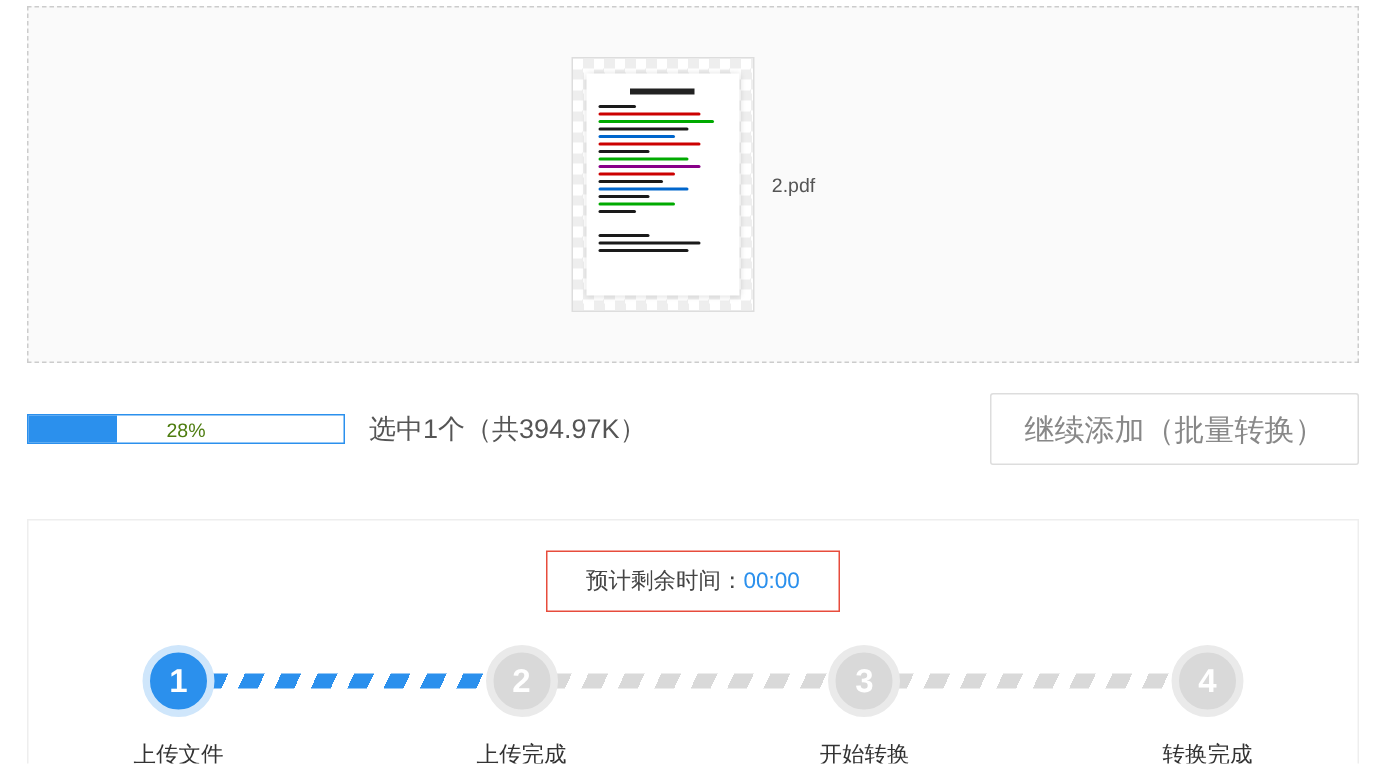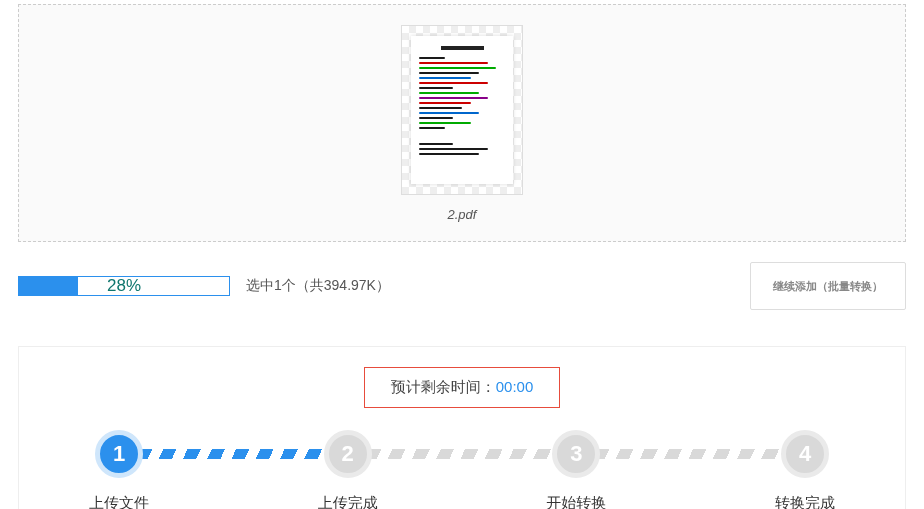--- a/index.html
+++ b/index.html
@@ -18,24 +18,23 @@
     background: #fafafa;
     height: 238px;
     position: relative;
     display: flex;
     align-items: center;
     justify-content: center;
   }
 
   .file-preview {
     display: flex;
-    flex-direction: column;
+    flex-direction: row;
     align-items: center;
     gap: 12px;
-    font-style: italic;
   }
 
   .doc-thumb {
     width: 122px;
     height: 170px;
     background:
       repeating-conic-gradient(#eee 0% 25%, #fff 0% 50%) 0 0 / 14px 14px;
     border: 1px solid #ddd;
     display: flex;
     align-items: center;
@@ -70,36 +69,35 @@
     position: relative;
     background: #fff;
     display:flex;align-items:center;justify-content:center;
   }
   .progress-fill {
     position:absolute; left:0; top:0; bottom:0;
     background:#2b90ed;
   }
   .progress-text {
     position:relative; z-index:1;
-    font-size:17px; color:#0f766e;
-  }
-  .selected-info { font-size:14px; color:#555; }
+    font-size:13px; color:#4d7c0f;
+  }
+  .selected-info { font-size:18px; color:#555; }
 
   .add-more-btn {
     margin-left:auto;
     height: 48px;
     padding: 0 22px;
     border:1px solid #ddd;
     background:#fff;
     color:#888;
-    font-size:11px;
+    font-size:20px;
     display:flex;align-items:center;
     border-radius:2px;
     cursor:pointer;
-    font-weight:bold;
   }
 
   .panel {
     margin: 36px 18px 0 18px;
     border:1px solid #eee;
     padding: 20px 0 28px 0;
     display:flex;
     flex-direction:column;
     align-items:center;
   }

